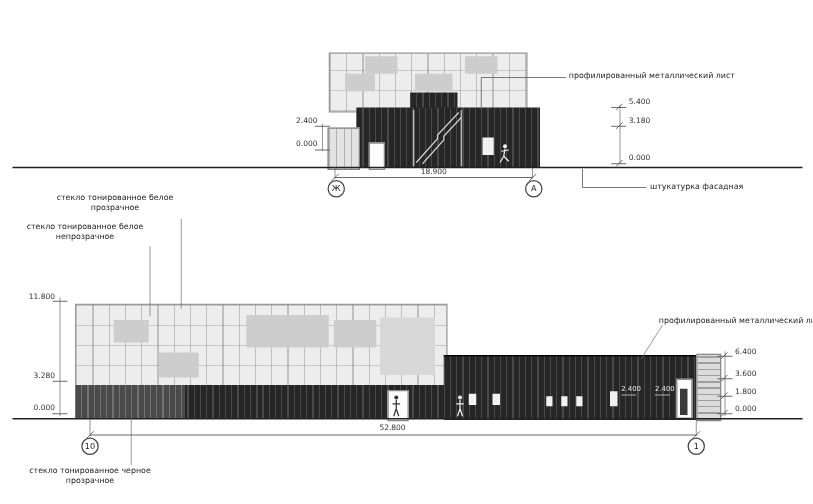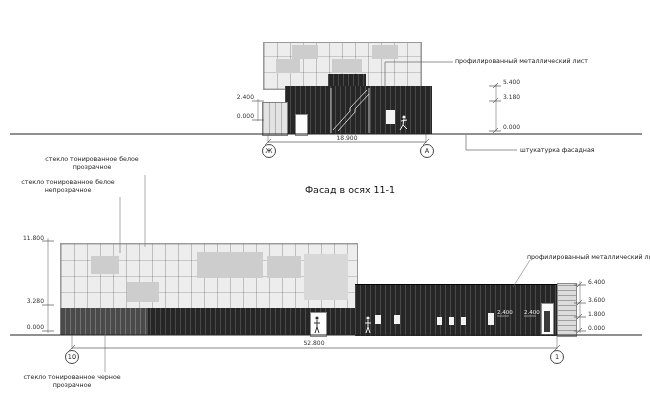--- a/index.html
+++ b/index.html
@@ -182,21 +182,20 @@
   <div class="dim" style="left:503px;top:94px;">3.180</div>
   <div class="dim" style="left:503px;top:124px;">0.000</div>
   <div class="dim dim-r" style="left:232px;top:94px;width:22px;">2.400</div>
   <div class="dim dim-r" style="left:232px;top:113px;width:22px;">0.000</div>
 
   <div class="dim dim-c" style="left:327px;top:135px;width:40px;">18.900</div>
 
   <div class="axis" style="left:262px;top:144px;">Ж</div>
   <div class="axis" style="left:420px;top:144px;">А</div>
 
-  <div class="title" style="left:275px;top:184px;width:150px;">Фасад в осях 11-1</div>
 
   <div class="lbl lbl-c" style="left:38px;top:155px;width:108px;">стекло тонированное белое прозрачное</div>
   <div class="lbl lbl-c" style="left:14px;top:178px;width:108px;">стекло тонированное белое непрозрачное</div>
   <div class="lbl lbl-c" style="left:16px;top:373px;width:112px;">стекло тонированное черное прозрачное</div>
   <div class="lbl nowrap" style="left:527px;top:253px;">профилированный металлический лист</div>
 
   <div class="dim dim-r" style="left:16px;top:235px;width:28px;">11.800</div>
   <div class="dim dim-r" style="left:16px;top:298px;width:28px;">3.280</div>
   <div class="dim dim-r" style="left:16px;top:324px;width:28px;">0.000</div>
 

